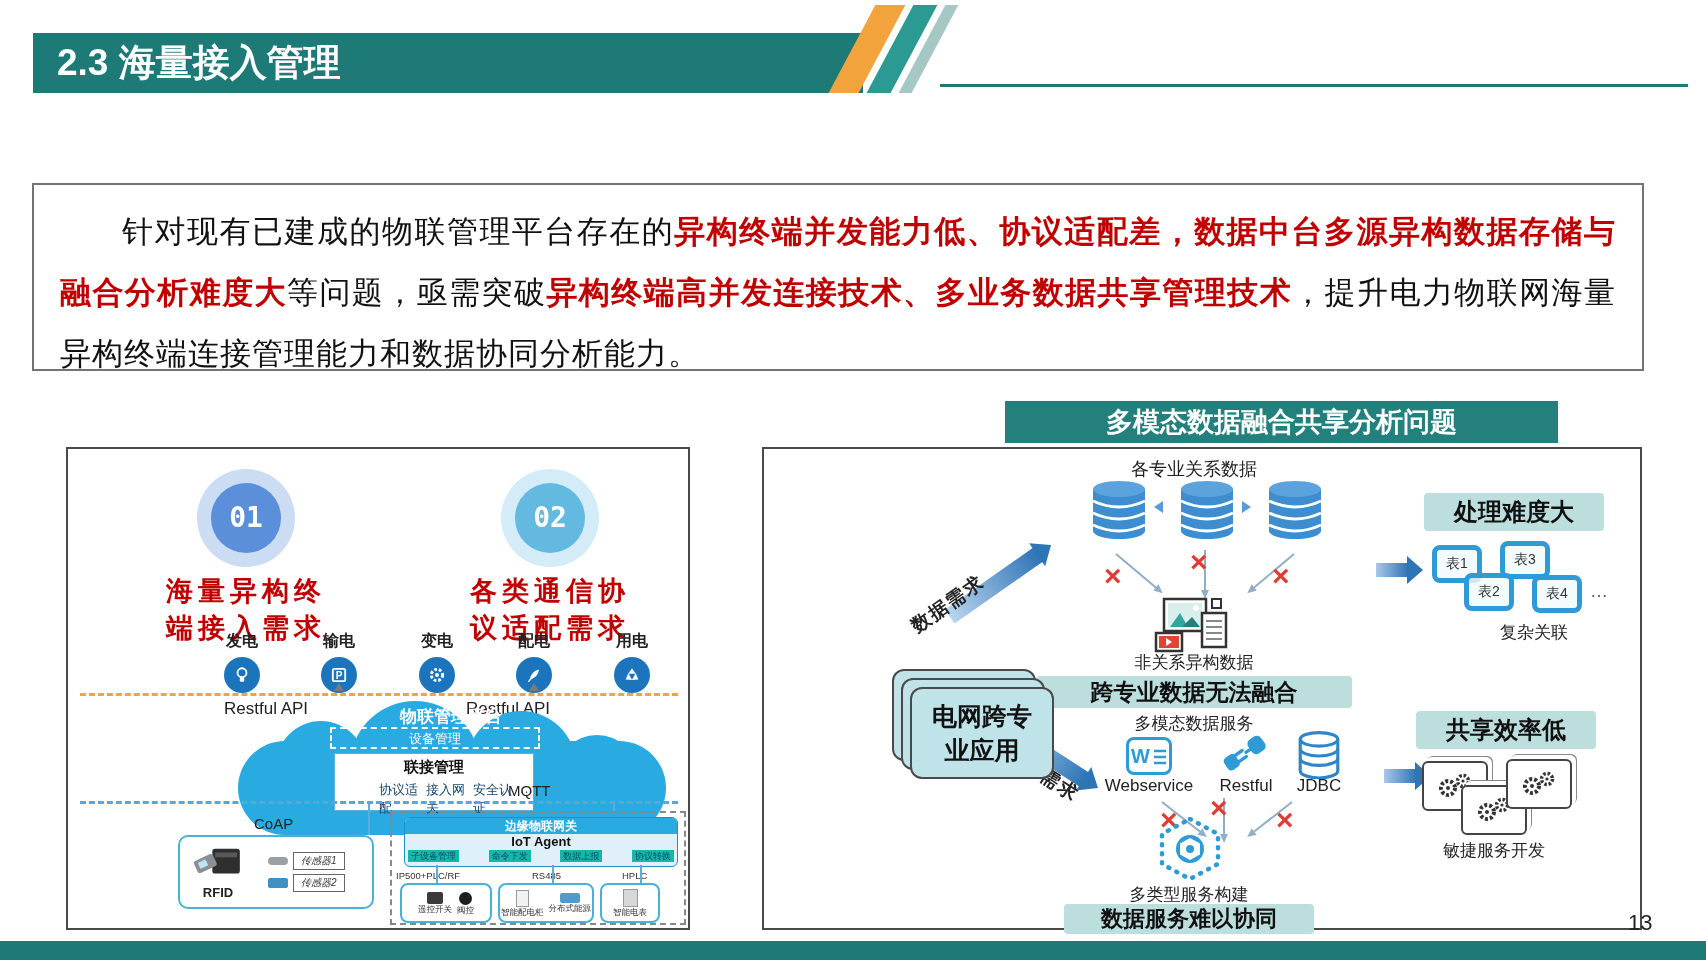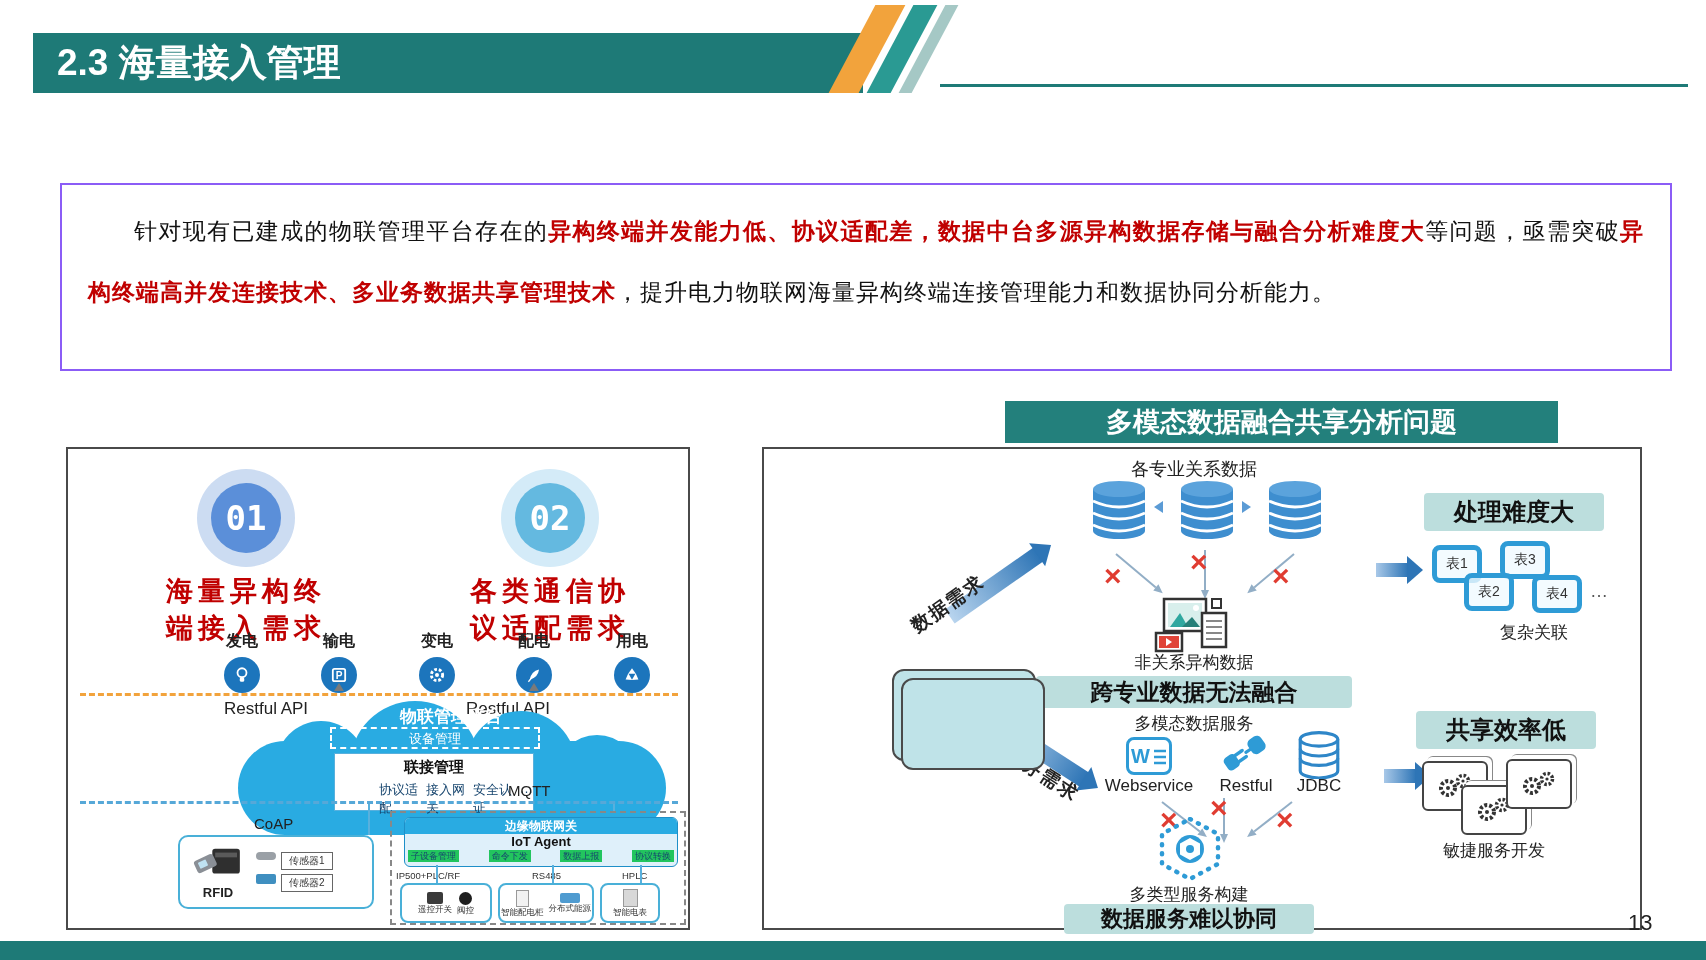--- a/index.html
+++ b/index.html
@@ -9,34 +9,34 @@
 
   
   .banner{position:absolute;left:33px;top:33px;width:830px;height:60px;background:var(--teal,#1e7a77);
           color:#fff;font-size:37px;font-weight:bold;line-height:60px;padding-left:24px;box-sizing:border-box;}
   .stripe{position:absolute;transform:skewX(-28deg);}
   .hline{position:absolute;left:940px;top:84px;width:748px;height:3px;background:var(--teal,#1e7a77);}
   .subtitle{position:absolute;left:50px;top:103px;width:706px;height:57px;background:var(--subtitle_bg,#dbe6f1);
             color:var(--subtitle_text,#1b3a5e);font-size:31px;font-weight:bold;line-height:57px;padding-left:14px;box-sizing:border-box;}
 
   
-  .intro{position:absolute;left:60px;top:183px;width:1612px;height:188px;border:2px solid #8b5cf6;background:#fff;
-         box-sizing:border-box;padding:16px 26px 0 26px;font-size:23px;line-height:61px;color:#111;text-align:justify;}
+  .intro{position:absolute;left:32px;top:183px;width:1612px;height:188px;border:2px solid #737373;background:#fff;
+         box-sizing:border-box;padding:16px 26px 0 26px;font-size:31px;line-height:61px;color:#111;text-align:justify;}
   .intro p{margin:0;text-indent:2em;letter-spacing:1px;}
   .red{color:var(--red,#c00000);font-weight:bold;}
 
   
   .phdr{position:absolute;top:401px;height:42px;background:var(--teal_header,#23807c);color:#fff;
         font-weight:bold;font-size:27px;text-align:center;line-height:42px;}
   .panel{position:absolute;top:447px;height:483px;border:2px solid #4a4a4a;background:#fff;box-sizing:border-box;}
 
   
   .halo{position:absolute;width:98px;height:98px;border-radius:50%;}
   .numcircle{position:absolute;width:70px;height:70px;border-radius:50%;color:#fff;text-align:center;line-height:70px;
-             font-family:"DejaVu Sans Mono",monospace;font-size:34px;font-weight:bold;}
+             font-family:"DejaVu Sans Mono",monospace;font-size:28px;font-weight:bold;}
   .red-point{position:absolute;width:230px;color:var(--red,#c00000);font-weight:bold;font-size:27px;
              letter-spacing:5px;text-align:center;line-height:37px;}
   .domain{position:absolute;top:182px;width:70px;text-align:center;}
   .domain .dlabel{font-size:16px;font-weight:bold;color:#222;}
   .domain .dcircle{margin:5px auto 0;width:36px;height:36px;border-radius:50%;background:var(--accent_blue,#1c75bc);
                    display:flex;align-items:center;justify-content:center;}
   .dash-orange{position:absolute;left:12px;top:244px;width:598px;border-top:3px dashed var(--stripe_orange,#f0a13a);}
   .uparr{position:absolute;width:0;height:0;border-left:5px solid transparent;border-right:5px solid transparent;border-bottom:8px solid #7a7a7a;}
   .api{position:absolute;top:250px;font-size:17px;color:#222;}
   .cloudpart{position:absolute;background:var(--cloud_blue,#29abe2);border-radius:50%;}
@@ -47,28 +47,28 @@
   .connbox{position:absolute;left:266px;top:304px;width:200px;height:58px;background:#fff;border:1px solid #58b0dd;box-sizing:border-box;}
   .connbox .ctitle{text-align:center;font-size:15px;font-weight:bold;margin-top:4px;color:#111;}
   .connbox .crow{display:flex;justify-content:space-around;font-size:13px;color:#17456e;margin-top:4px;margin-left:44px;}
   .dash-blue{position:absolute;left:12px;top:352px;width:598px;border-top:3px dashed #56a8d8;}
   .vline{position:absolute;width:2px;background:#58b0dd;}
   .proto{position:absolute;font-size:15px;color:#222;}
   .rfidbox{position:absolute;left:110px;top:386px;width:196px;height:74px;border:2px solid #49b0d8;border-radius:10px;
            background:#fff;display:flex;align-items:center;box-sizing:border-box;}
   .rfid-left{width:76px;text-align:center;}
   .rfid-left .rlabel{font-size:13px;font-weight:bold;color:#222;margin-top:-2px;}
-  .sensor-row{display:flex;align-items:flex-start;gap:5px;margin:4px 0;}
+  .sensor-row{display:flex;align-items:center;gap:5px;margin:4px 12px;font-style:italic;}
   .sensor-chip{border:1px solid #666;background:#fff;font-size:10px;padding:1px 7px;color:#333;}
   .gw{position:absolute;left:322px;top:362px;width:296px;height:114px;border:2px dashed #888;box-sizing:border-box;}
   .gwbox{position:absolute;left:12px;top:4px;width:272px;height:48px;border:1px solid #1e8fc8;border-radius:6px;overflow:hidden;background:#dff0fa;}
   .gwbox .gwhdr{background:var(--cloud_blue,#29abe2);color:#fff;font-size:12px;font-weight:bold;height:16px;line-height:16px;text-align:center;}
   .gwbox .agent{font-size:13px;font-weight:bold;text-align:center;color:#111;}
   .gwbox .fnrow{display:flex;justify-content:space-between;padding:1px 3px;}
-  .gwbox .fnrow span{background:#22c55e;font-size:9px;color:#17456e;padding:0 3px;line-height:12px;}
+  .gwbox .fnrow span{background:#14b8a6;font-size:9px;color:#17456e;padding:0 3px;line-height:12px;}
   .linklabel{position:absolute;top:57px;font-size:9.5px;color:#333;}
   .devgrp{position:absolute;top:70px;height:40px;border:2px solid #49b0d8;border-radius:8px;background:#fff;
           display:flex;align-items:center;justify-content:center;gap:5px;box-sizing:border-box;}
   .dev{text-align:center;font-size:8.5px;color:#333;line-height:9px;}
   .dev .ico{margin:0 auto 1px;}
 
   
   .rlabel-c{position:absolute;text-align:center;color:#222;}
   .pill{position:absolute;background:var(--pill_teal,#bcdedd);text-align:center;color:#111;border-radius:4px;}
   .redx{position:absolute;color:#e03c31;font-size:30px;font-weight:bold;line-height:1;}
@@ -374,20 +374,26 @@
         <circle cx="34" cy="32" r="14" fill="#2e9bd6"></circle>
         <polygon points="34,21 44,26.5 44,37.5 34,43 24,37.5 24,26.5" fill="#fff"></polygon>
         <circle cx="34" cy="32" r="4" fill="#2e9bd6"></circle>
       </svg>
 
     <div class="rlabel-c" style="left:330px;top:434px;width:190px;font-size:17px;">多类型服务构建</div>
     <div class="pill" style="left:300px;top:455px;width:250px;height:30px;font-size:22px;font-weight:bold;line-height:30px;">数据服务难以协同</div>
 
     <div class="card" style="left:128px;top:220px;"></div>
     <div class="card" style="left:137px;top:229px;"></div>
+    <div class="card" style="left:146px;top:238px;">
+      <div class="ctext">
+        <div>电网跨专</div>
+        <div>业应用</div>
+      </div>
+    </div>
 
     <div class="pill" style="left:660px;top:44px;width:180px;height:38px;font-size:24px;font-weight:600;line-height:38px;">处理难度大</div>
     <div class="barrow" style="left:612px;top:114px;"></div>
     <div class="tframe" style="left:668px;top:96px;">
         <span>表1</span>
       </div>
     <div class="tframe" style="left:736px;top:92px;">
         <span>表3</span>
       </div>
     <div class="tframe" style="left:700px;top:124px;">

